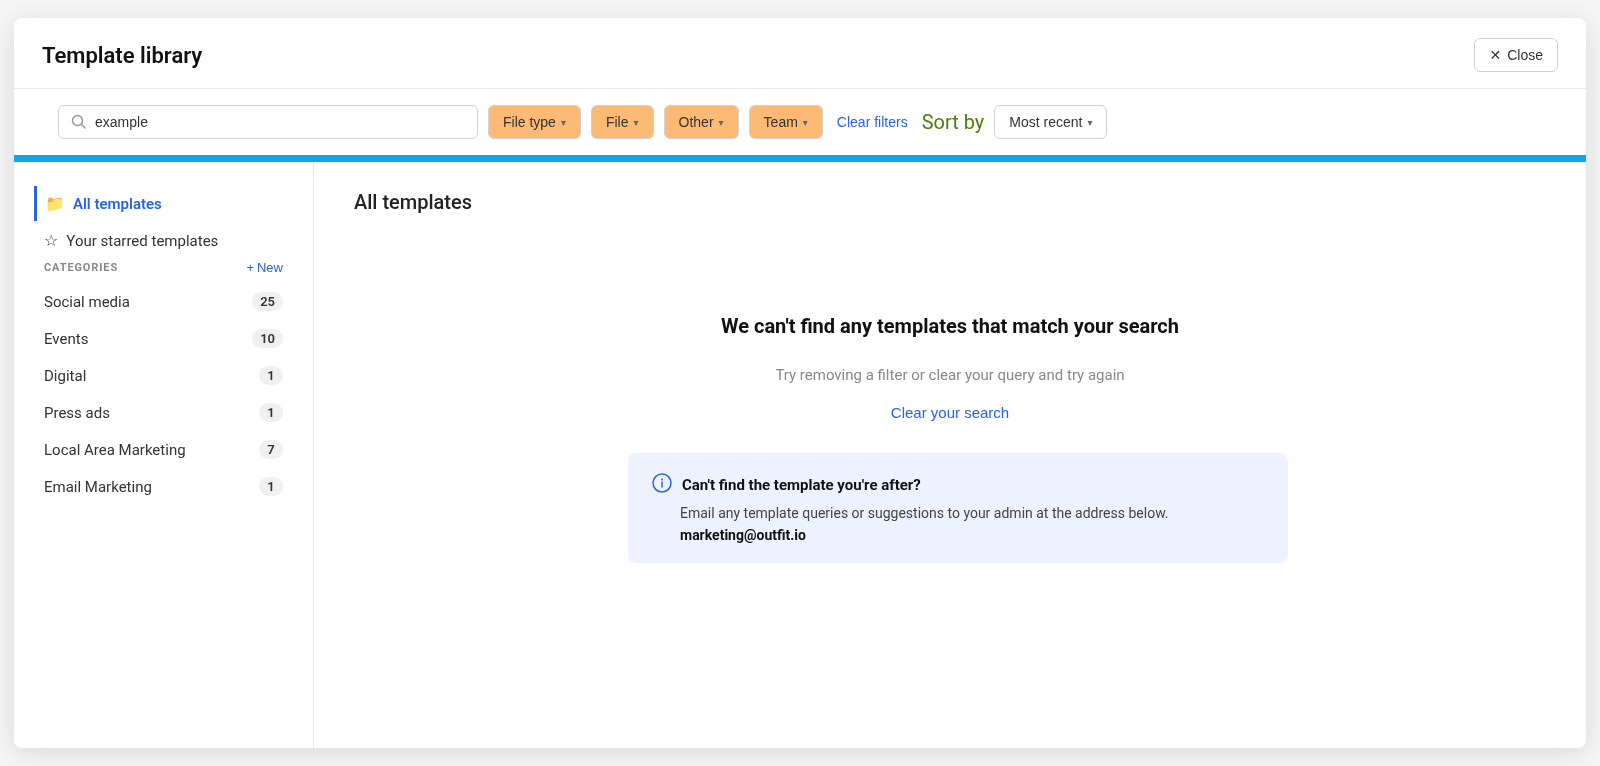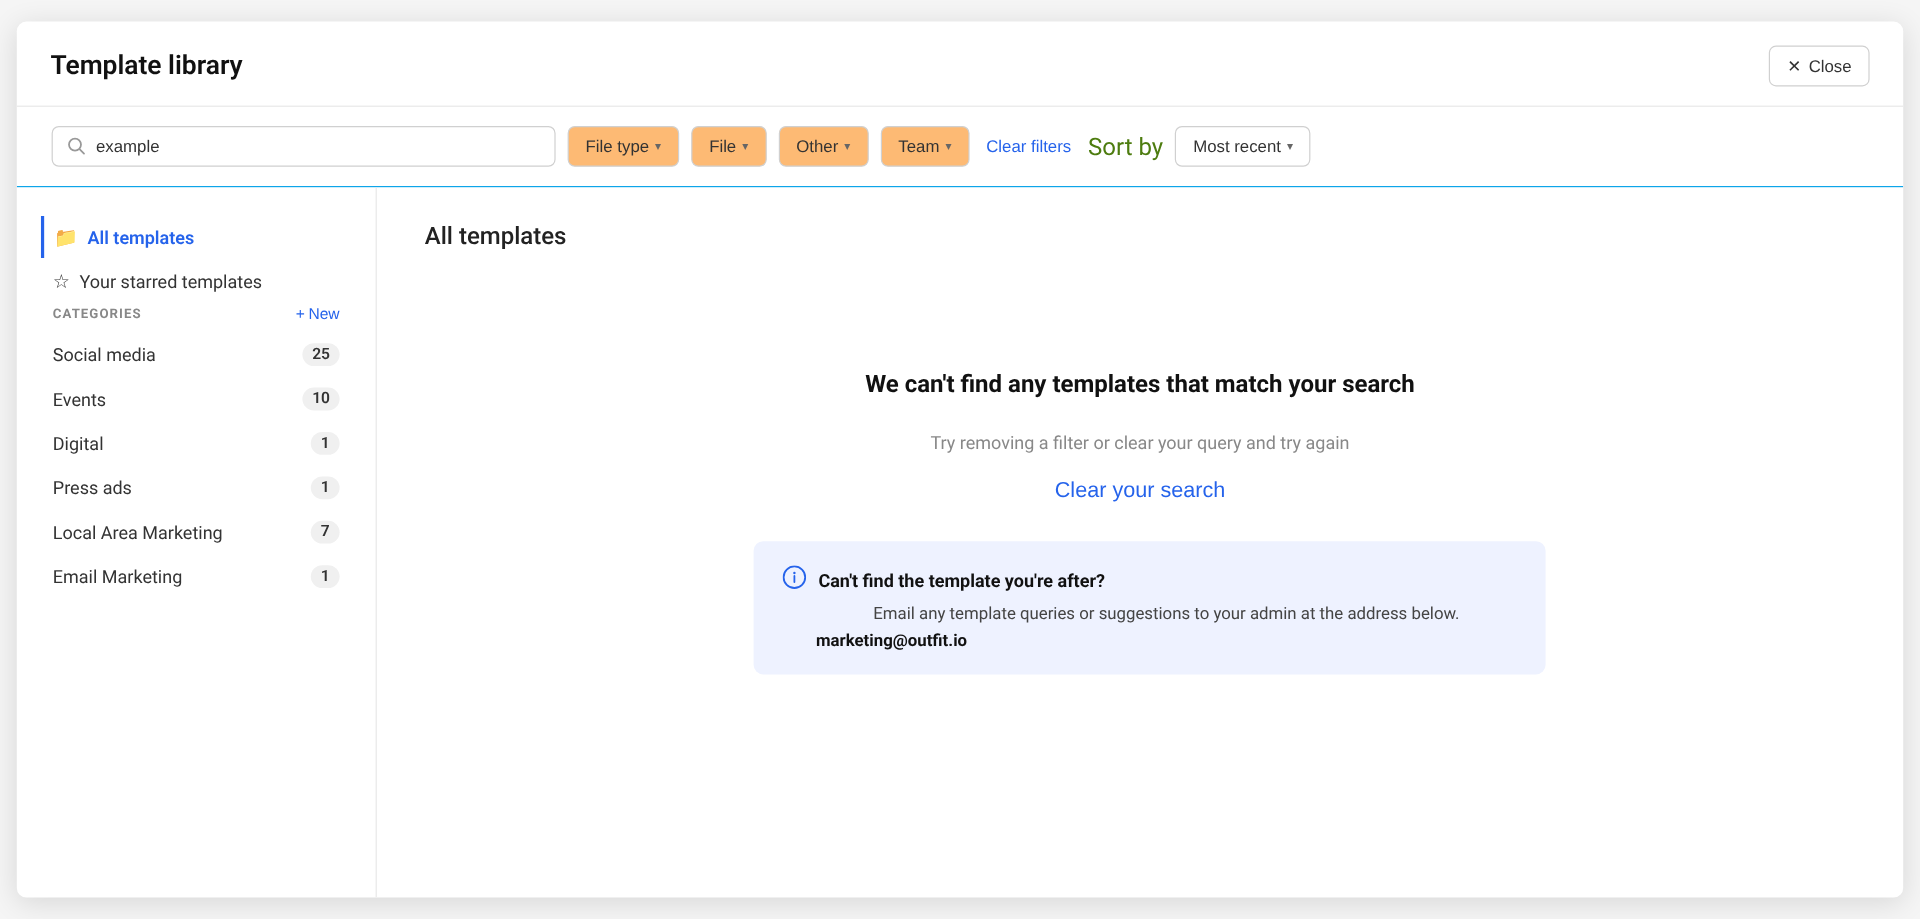--- a/index.html
+++ b/index.html
@@ -55,22 +55,22 @@
       font-size: 14px;
       color: #333;
       font-weight: 500;
     }
 
     
     .toolbar {
       display: flex;
       align-items: center;
       gap: 10px;
-      padding: 16px 29px;
-      border-bottom: 1px solid #0ea5e9;
+      padding: 16px 44px;
+      border-bottom: 7px solid #0ea5e9;
     }
 
     .search-wrapper {
       display: flex;
       align-items: center;
       flex: 1;
       max-width: 420px;
       border: 1px solid #d0d0d0;
       border-radius: 6px;
       padding: 8px 12px;
@@ -272,21 +272,21 @@
       font-size: 15px;
       color: #888;
       text-align: center;
       margin-bottom: 20px;
     }
 
     .clear-search-btn {
       background: none;
       border: none;
       color: #2563eb;
-      font-size: 18px;
+      font-size: 15px;
       cursor: pointer;
       margin-bottom: 32px;
     }
 
     .info-box {
       background: #eef2ff;
       border-radius: 8px;
       padding: 20px 24px;
       width: 100%;
       max-width: 700px;
@@ -310,21 +310,20 @@
       font-size: 15px;
       font-weight: 700;
       color: #111;
     }
 
     .info-box-body {
       font-size: 14px;
       color: #444;
       margin-bottom: 6px;
       padding-left: 28px;
-      text-align: center;
     }
 
     .info-box-email {
       font-size: 14px;
       font-weight: 700;
       color: #111;
       padding-left: 28px;
     }
   </style>
 </head>

